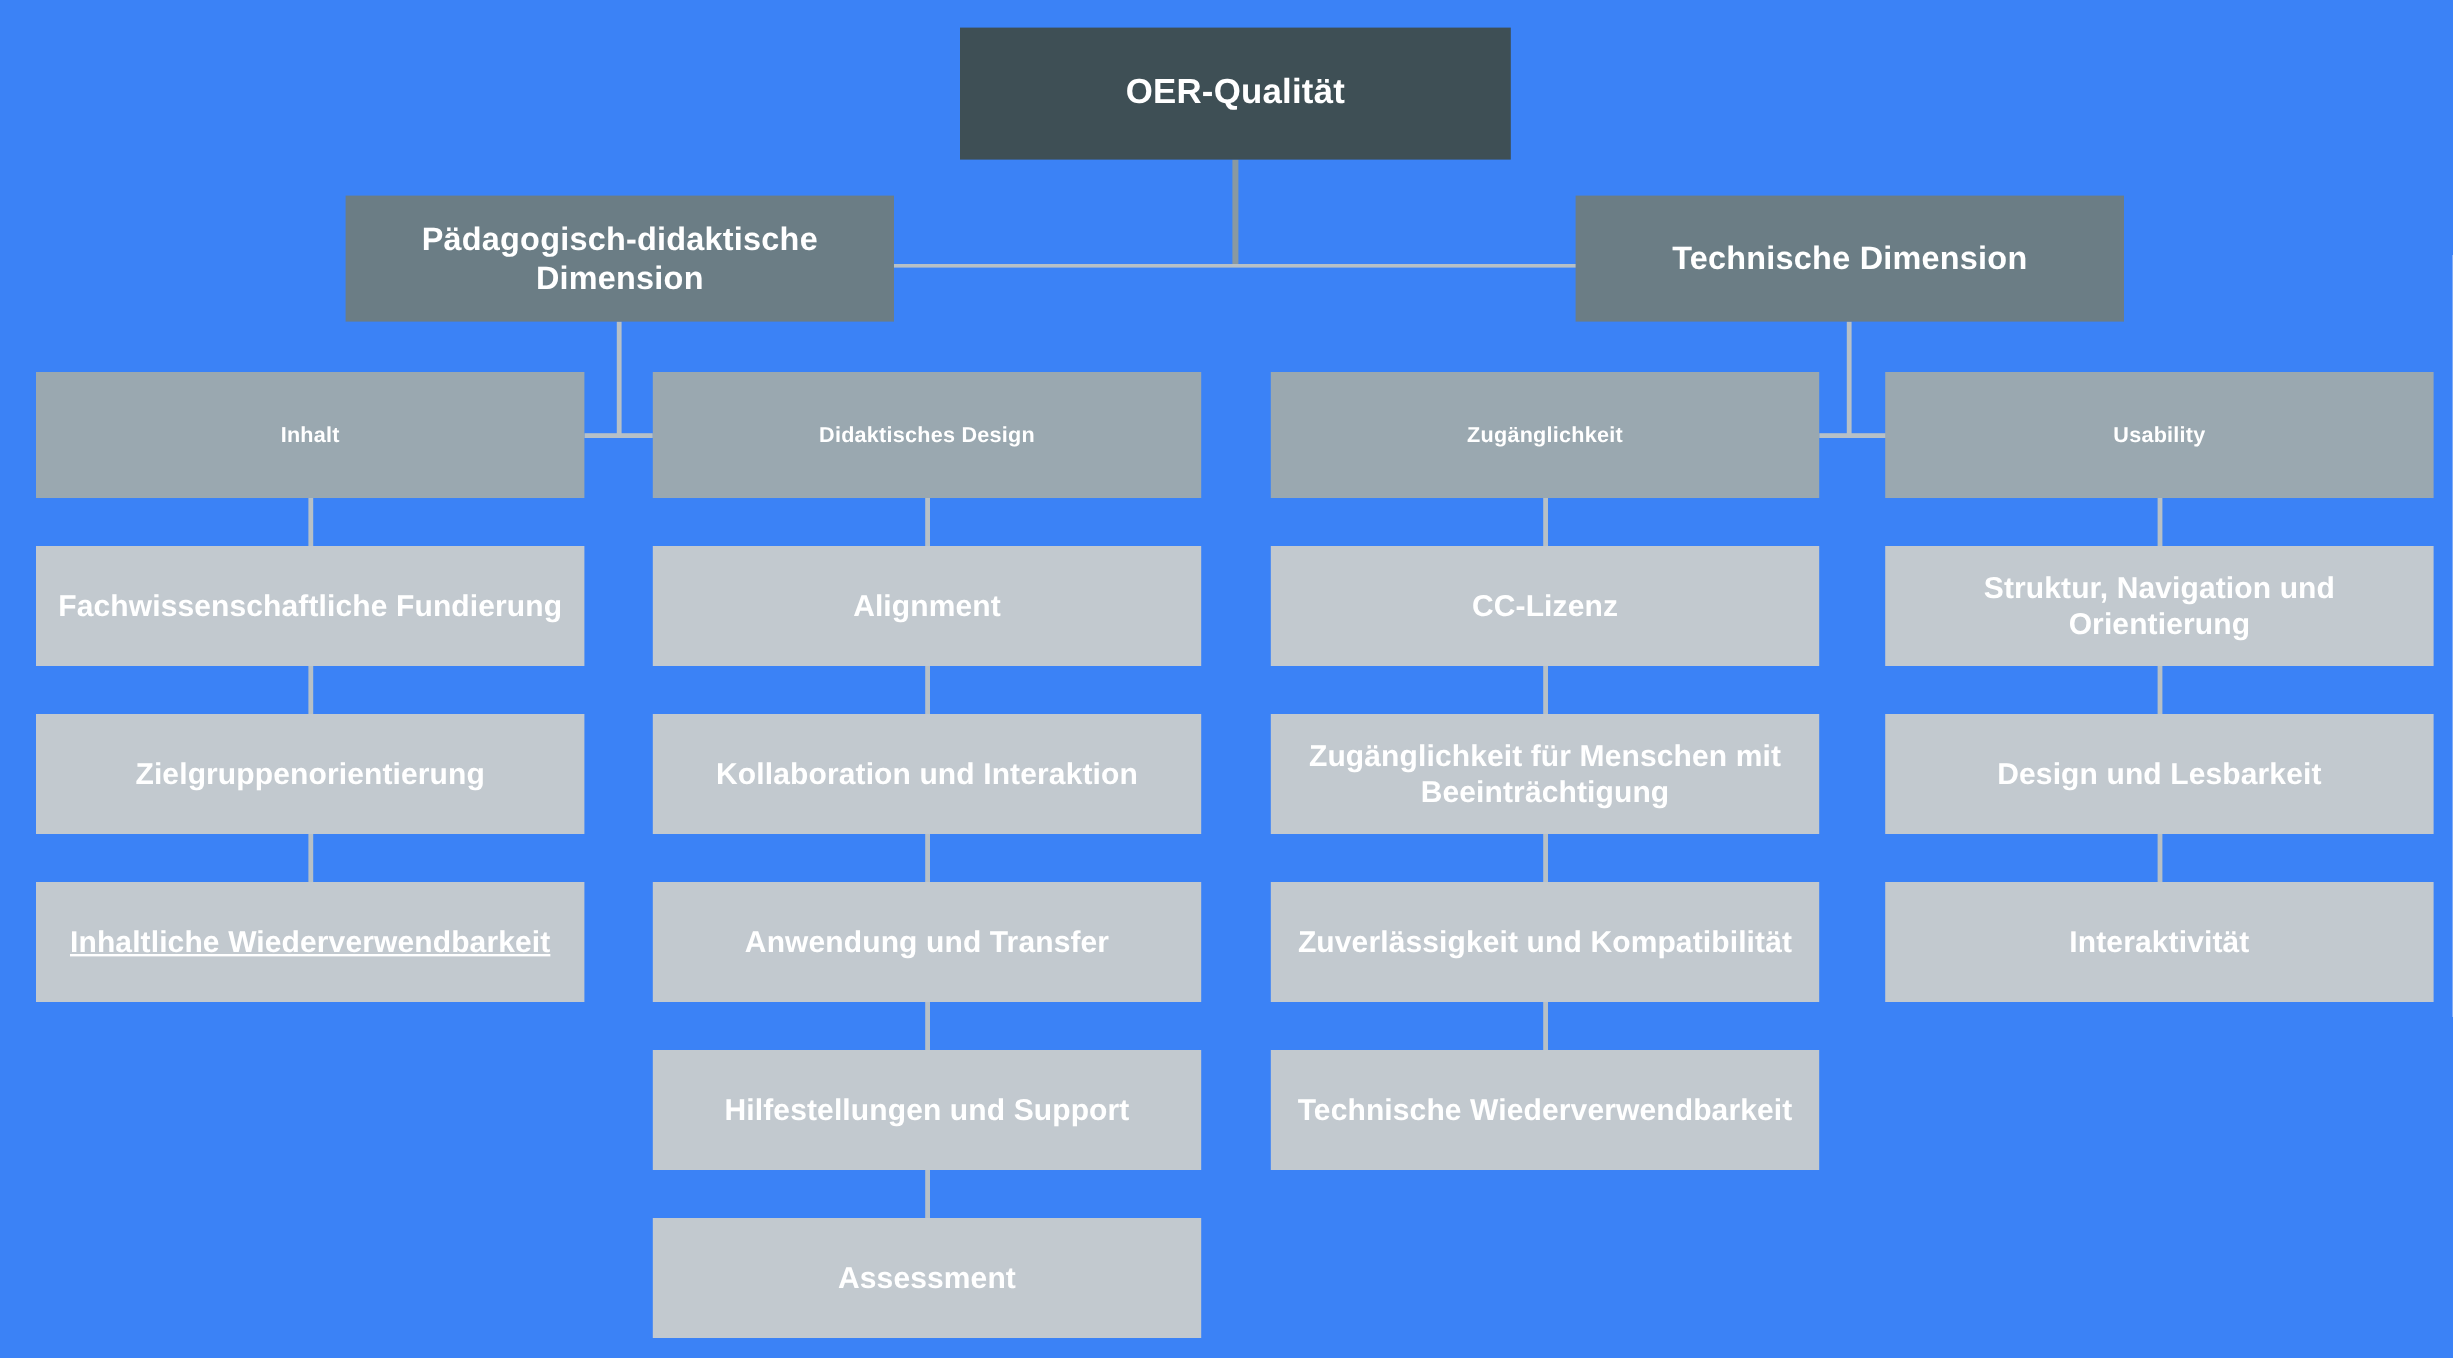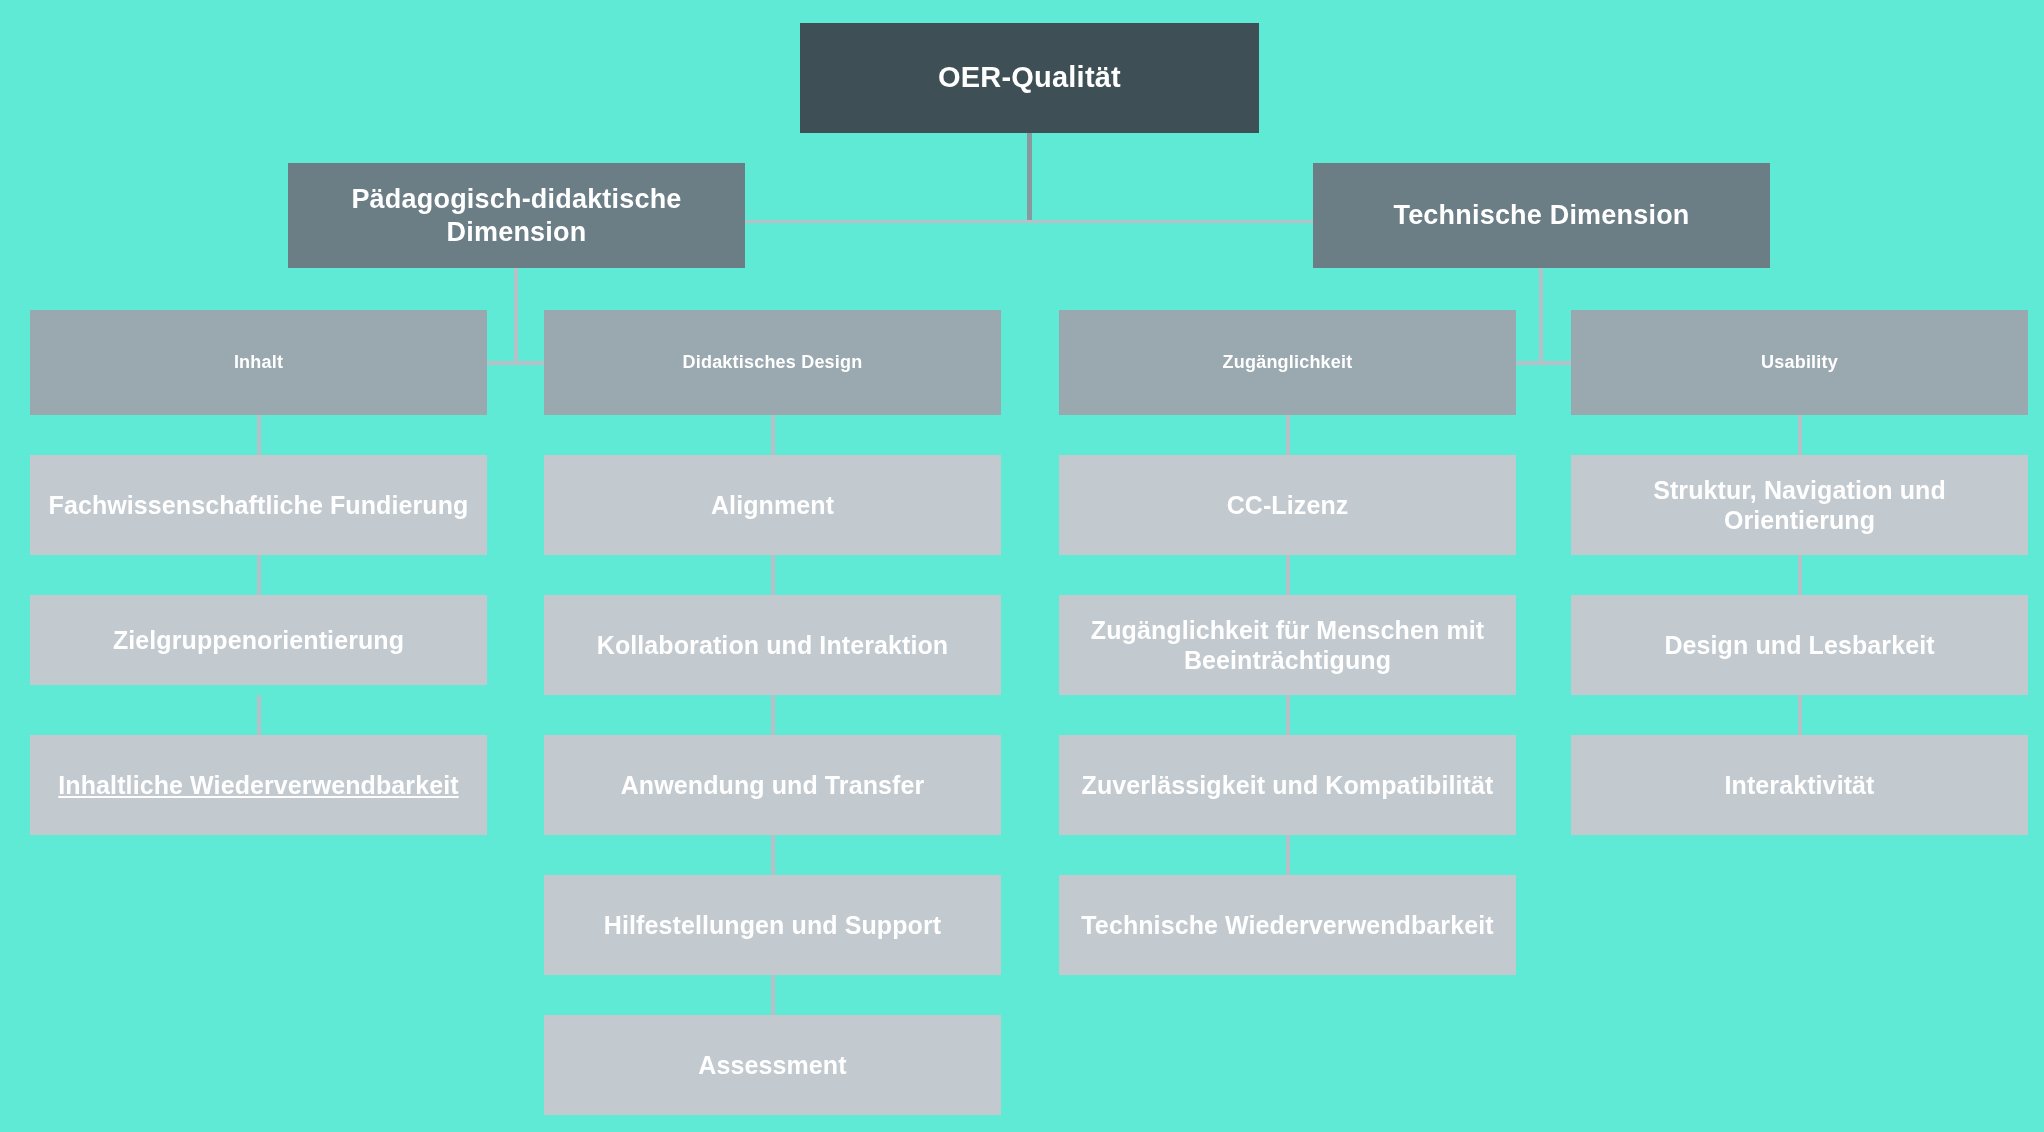--- a/index.html
+++ b/index.html
@@ -7,21 +7,21 @@
     padding: 0;
     background: #ffffff;
   }
   body {
     font-family: "Liberation Sans", sans-serif;
   }
   #canvas {
     position: relative;
     width: 2044px;
     height: 1132px;
-    background: #5eead4;
+    background: #3b82f6;
     overflow: hidden;
   }
   .node {
     position: absolute;
     display: flex;
     align-items: center;
     justify-content: center;
     text-align: center;
     color: #ffffff;
     font-weight: bold;
@@ -98,21 +98,21 @@
   <div class="node lvl-dim" style="left:288px; top:163px; width:457px; height:105px;">Pädagogisch-didaktische Dimension</div>
 
   <div class="node lvl-dim" style="left:1313px; top:163px; width:457px; height:105px;">Technische Dimension</div>
 
   <div class="node lvl-cat" style="left:30px; top:310px; width:457px; height:105px;">Inhalt</div>
   <div class="node lvl-cat" style="left:1059px; top:310px; width:457px; height:105px;">Zugänglichkeit</div>
   <div class="node lvl-cat" style="left:544px; top:310px; width:457px; height:105px;">Didaktisches Design</div>
   <div class="node lvl-cat" style="left:1571px; top:310px; width:457px; height:105px;">Usability</div>
 
   <div class="node lvl-leaf" style="left:30px; top:455px; width:457px; height:100px;">Fachwissenschaftliche Fundierung</div>
-  <div class="node lvl-leaf" style="left:30px; top:595px; width:457px; height:90px;">Zielgruppenorientierung</div>
+  <div class="node lvl-leaf" style="left:30px; top:595px; width:457px; height:100px;">Zielgruppenorientierung</div>
   <div class="node lvl-leaf" style="left:30px; top:735px; width:457px; height:100px;text-decoration:underline;">Inhaltliche Wiederverwendbarkeit</div>
 
   <div class="node lvl-leaf" style="left:544px; top:455px; width:457px; height:100px;">Alignment</div>
   <div class="node lvl-leaf" style="left:544px; top:595px; width:457px; height:100px;text-align:right;">Kollaboration und Interaktion</div>
   <div class="node lvl-leaf" style="left:544px; top:735px; width:457px; height:100px;">Anwendung und Transfer</div>
   <div class="node lvl-leaf" style="left:544px; top:875px; width:457px; height:100px;">Hilfestellungen und Support</div>
   <div class="node lvl-leaf" style="left:544px; top:1015px; width:457px; height:100px;">Assessment</div>
 
   <div class="node lvl-leaf" style="left:1059px; top:455px; width:457px; height:100px;">CC-Lizenz</div>
   <div class="node lvl-leaf" style="left:1059px; top:595px; width:457px; height:100px;">Zugänglichkeit für Menschen mit Beeinträchtigung</div>

